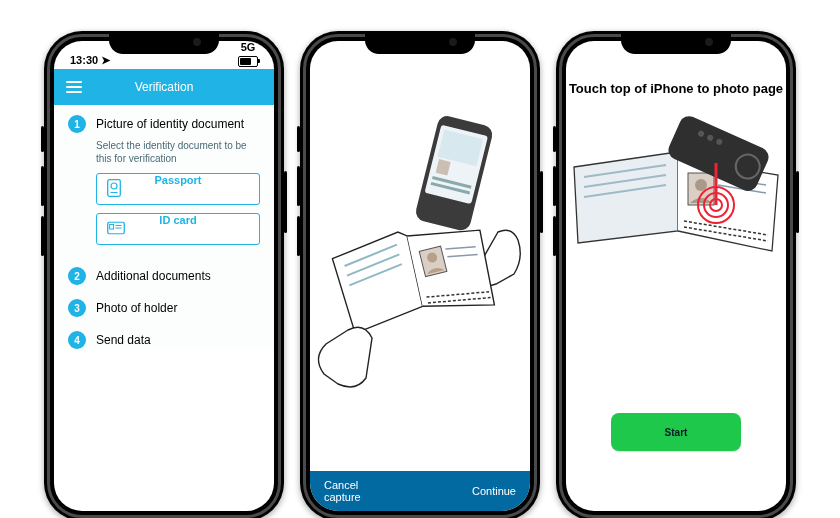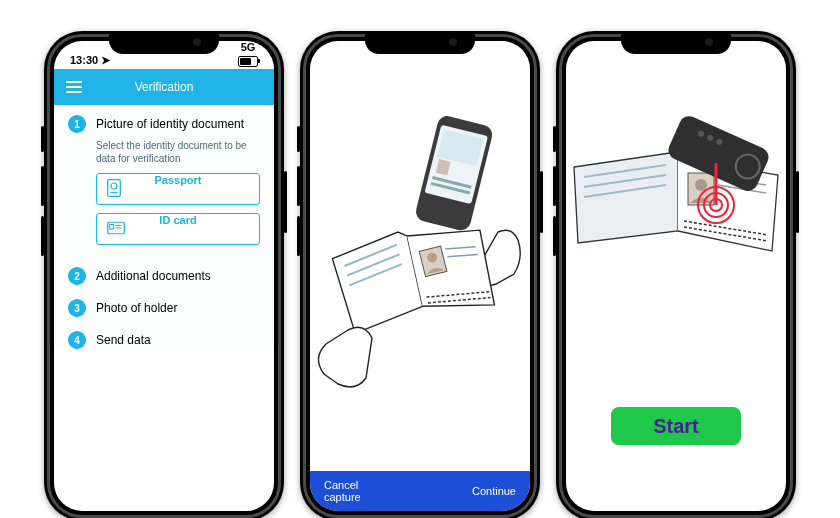--- a/index.html
+++ b/index.html
@@ -34,25 +34,25 @@
   .step-title{font-size:12px;font-weight:400;color:#000;line-height:18px;}
   .step-body{flex:1;}
   .desc{font-size:10px;color:#4a6a74;line-height:13px;margin:6px 0 8px;}
   .opt{border:1.5px solid #1fb3e6;border-radius:3px;height:30px;display:flex;align-items:flex-start;justify-content:center;color:#1fb3e6;font-size:11px;font-weight:700;margin-bottom:8px;position:relative;background:#fff;}
   .opt .ico{position:absolute;left:10px;top:50%;transform:translateY(-50%);}
   
   .s2{background:#fff;}
   .illus{position:absolute;inset:26px 0 70px;}
   .checkrow{position:absolute;left:0;right:0;bottom:40px;display:flex;align-items:center;justify-content:center;gap:6px;font-size:10.5px;color:#000;}
   .cbx{width:11px;height:11px;border:1px solid #888;border-radius:2px;background:#fff;}
-  .bbar{position:absolute;left:0;right:0;bottom:0;height:40px;background:#1d4ed8;color:#fff;display:flex;justify-content:space-between;align-items:center;padding:0 14px;font-size:11px;}
+  .bbar{position:absolute;left:0;right:0;bottom:0;height:40px;background:#0369a1;color:#fff;display:flex;justify-content:space-between;align-items:center;padding:0 14px;font-size:11px;}
   .bbar .left{line-height:12px;}
   
   .s3-title{position:absolute;top:40px;left:0;right:0;text-align:center;font-size:13px;font-weight:700;color:#000;}
-  .startbtn{position:absolute;bottom:66px;left:50%;transform:translateX(-50%);width:130px;height:38px;border-radius:8px;background:#1ec84a;color:#4c1d95;font-size:20px;font-weight:600;display:flex;align-items:center;justify-content:center;box-shadow:0 1px 0 rgba(0,0,0,.1);}
+  .startbtn{position:absolute;bottom:60px;left:50%;transform:translateX(-50%);width:130px;height:38px;border-radius:8px;background:#1ec84a;color:#0f172a;font-size:10px;font-weight:600;display:flex;align-items:center;justify-content:center;box-shadow:0 1px 0 rgba(0,0,0,.1);}
 </style>
 </head>
 <body>
 
 <div class="stage">
 
 <div class="phone">
   <span class="side-btn sb-l1"></span>
       <span class="side-btn sb-l2"></span>
       <span class="side-btn sb-l3"></span>
@@ -80,21 +80,21 @@
             <i></i>
             <i></i>
           </span>
       <span class="appbar-title">Verification</span>
     </div>
     <div class="content">
       <div class="step">
         <span class="num">1</span>
         <div class="step-body">
           <div class="step-title">Picture of identity document</div>
-          <div class="desc">Select the identity document to be data for verification</div>
+          <div class="desc">Select the identity document to be this for verification</div>
           <div class="opt">
             <span class="ico">
               <svg width="14" height="18" viewBox="0 0 14 18">
                     <rect x="0.7" y="0.7" width="12.6" height="16.6" rx="1.5" fill="none" stroke="#1fb3e6" stroke-width="1.3"></rect>
                     <circle cx="7" cy="7" r="3" fill="none" stroke="#1fb3e6" stroke-width="1.2"></circle>
                     <line x1="3.5" y1="13.5" x2="10.5" y2="13.5" stroke="#1fb3e6" stroke-width="1.2"></line>
                   </svg>
             </span>
             <span>Passport</span>
           </div>
@@ -177,20 +177,21 @@
   </div>
 </div>
 
 <div class="phone">
   <span class="side-btn sb-l1"></span>
       <span class="side-btn sb-l2"></span>
       <span class="side-btn sb-l3"></span>
       <span class="side-btn sb-r"></span>
   <div class="notch"></div>
   <div class="screen">
+    <div class="s3-title">Touch top of iPhone to photo page</div>
     <div style="position:absolute;top:72px;left:0;right:0;height:170px;">
       <svg viewBox="0 0 220 170" width="100%" height="100%">
 
         <path d="M8 54 L104 40 L112 46 L112 118 L12 130 Z" fill="#e8eef2" stroke="#333" stroke-width="1.3"></path>
         <path d="M112 46 L212 62 L206 138 L112 118" fill="#fff" stroke="#333" stroke-width="1.3"></path>
         <line x1="18" y1="64" x2="100" y2="52" stroke="#9fbac6" stroke-width="2"></line>
         <line x1="18" y1="74" x2="100" y2="62" stroke="#9fbac6" stroke-width="2"></line>
         <line x1="18" y1="84" x2="100" y2="72" stroke="#9fbac6" stroke-width="2"></line>
         <rect x="122" y="60" width="26" height="32" fill="#d9cfc4" stroke="#555"></rect>
         <circle cx="135" cy="72" r="6" fill="#a98"></circle>

